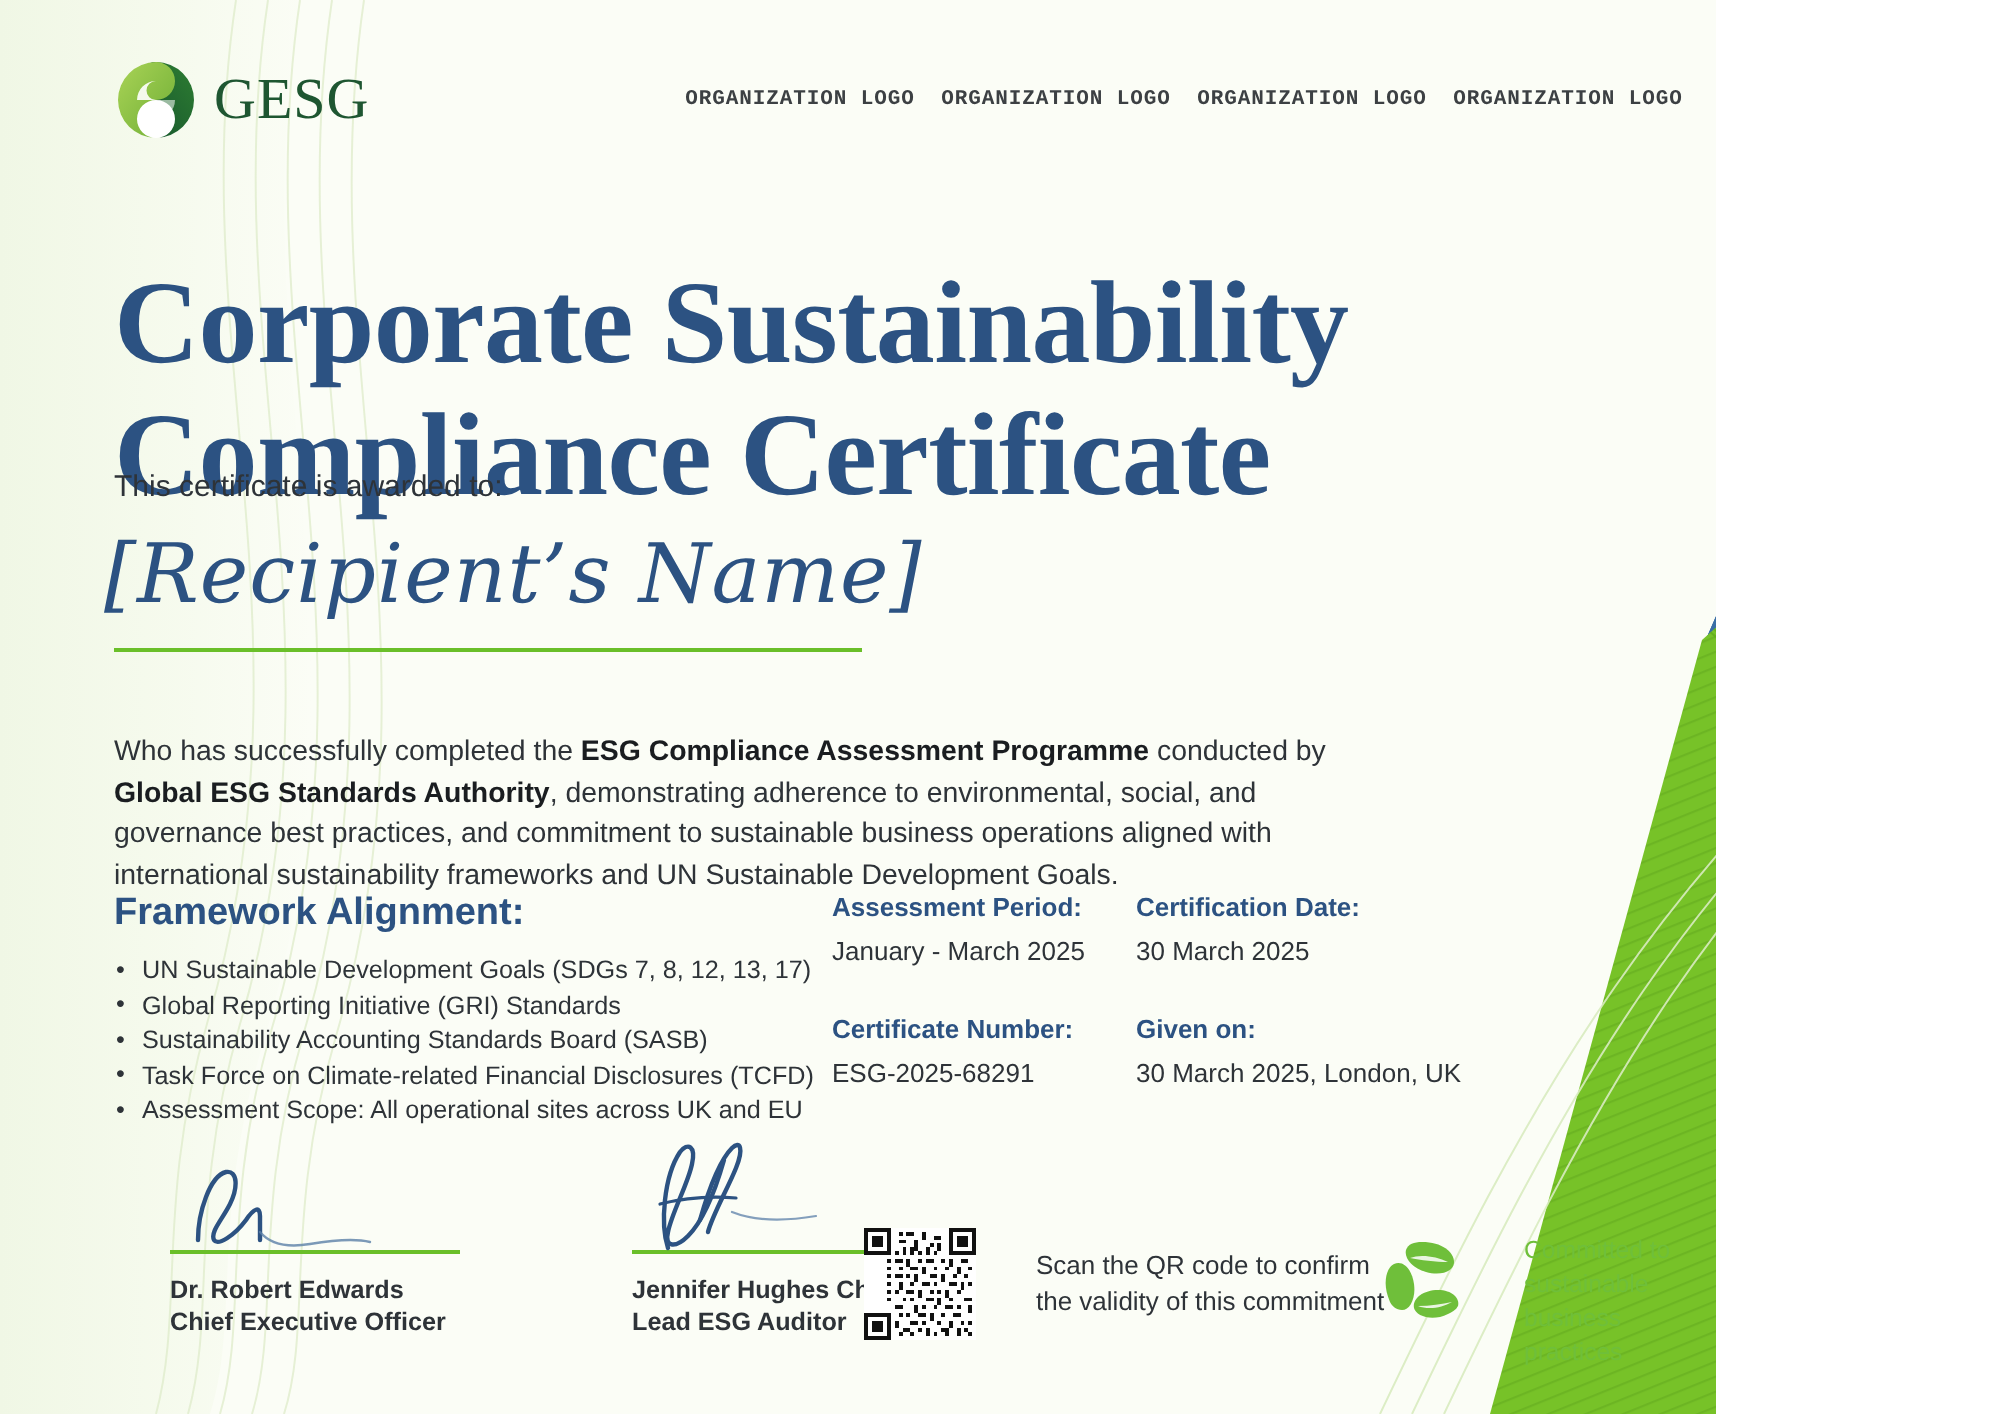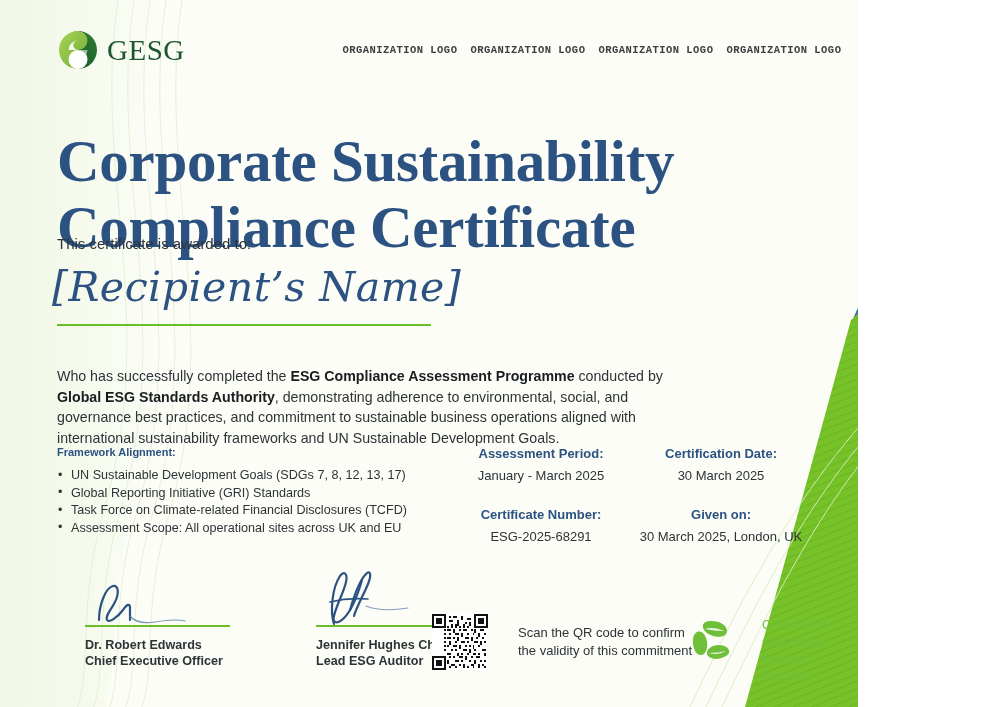--- a/index.html
+++ b/index.html
@@ -107,47 +107,46 @@
     color: #2e3338;
   }
   .body-copy b { font-weight: 700; color: #1a1d20; }
   
   .col-frameworks {
     position: absolute;
     left: 57px; top: 446px;
     width: 370px;
   }
   .sec-head {
-    font-size: 11px;
+    font-size: 19px;
     font-weight: 700;
     color: #2c5282;
     margin-bottom: 9px;
   }
   .fw-list { list-style: none; margin: 0; padding: 0; }
   .fw-list li {
     position: relative;
     padding-left: 14px;
     font-size: 12.6px;
     line-height: 17.5px;
     color: #2e3338;
   }
   .fw-list li:before {
     content: "\2022";
     position: absolute;
     left: 1px; top: -0.5px;
     color: #2e3338;
   }
   .details {
     position: absolute;
-    left: 465px; top: 446px;
+    left: 416px; top: 446px;
     width: 360px;
     display: grid;
     grid-template-columns: 152px 208px;
     grid-row-gap: 24px;
-    text-align: center;
   }
   .detail-label {
     font-size: 13px;
     font-weight: 700;
     color: #2c5282;
     margin-bottom: 7px;
   }
   .detail-value {
     font-size: 13px;
     color: #2e3338;
@@ -316,20 +315,21 @@
 
   <p class="body-copy">
     <span>Who has successfully completed the </span><b>ESG Compliance Assessment Programme</b><span> conducted by </span><b>Global ESG Standards Authority</b><span>, demonstrating adherence to environmental, social, and governance best practices, and commitment to sustainable business operations aligned with international sustainability frameworks and UN Sustainable Development Goals.</span>
   </p>
 
   <div class="col-frameworks">
     <div class="sec-head">Framework Alignment:</div>
     <ul class="fw-list">
       <li>UN Sustainable Development Goals (SDGs 7, 8, 12, 13, 17)</li>
       <li>Global Reporting Initiative (GRI) Standards</li>
+      <li>Sustainability Accounting Standards Board (SASB)</li>
       <li>Task Force on Climate-related Financial Disclosures (TCFD)</li>
       <li>Assessment Scope: All operational sites across UK and EU</li>
     </ul>
   </div>
 
   <div class="details">
     <div>
       <div class="detail-label">Assessment Period:</div>
       <div class="detail-value">January - March 2025</div>
     </div>

